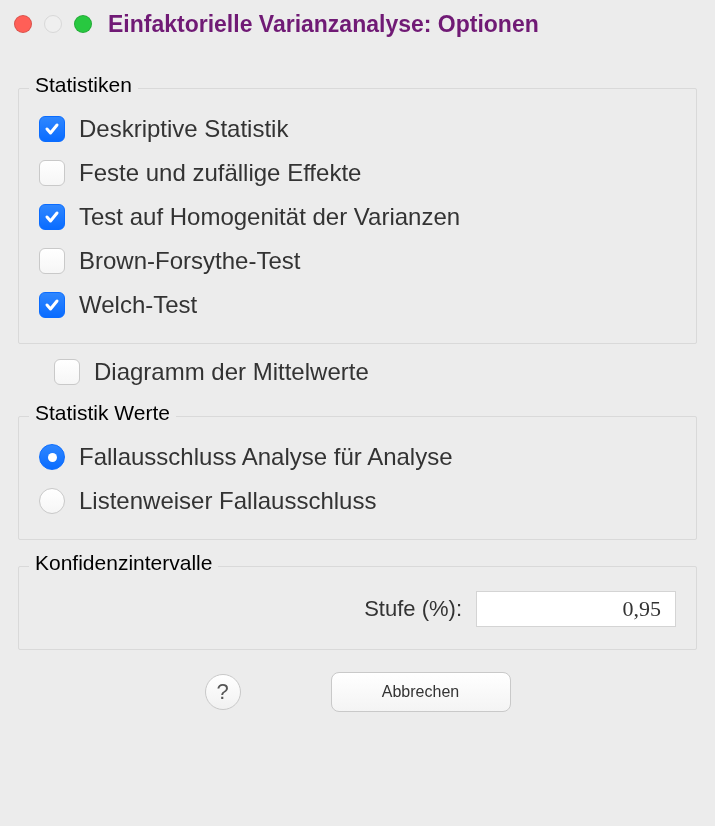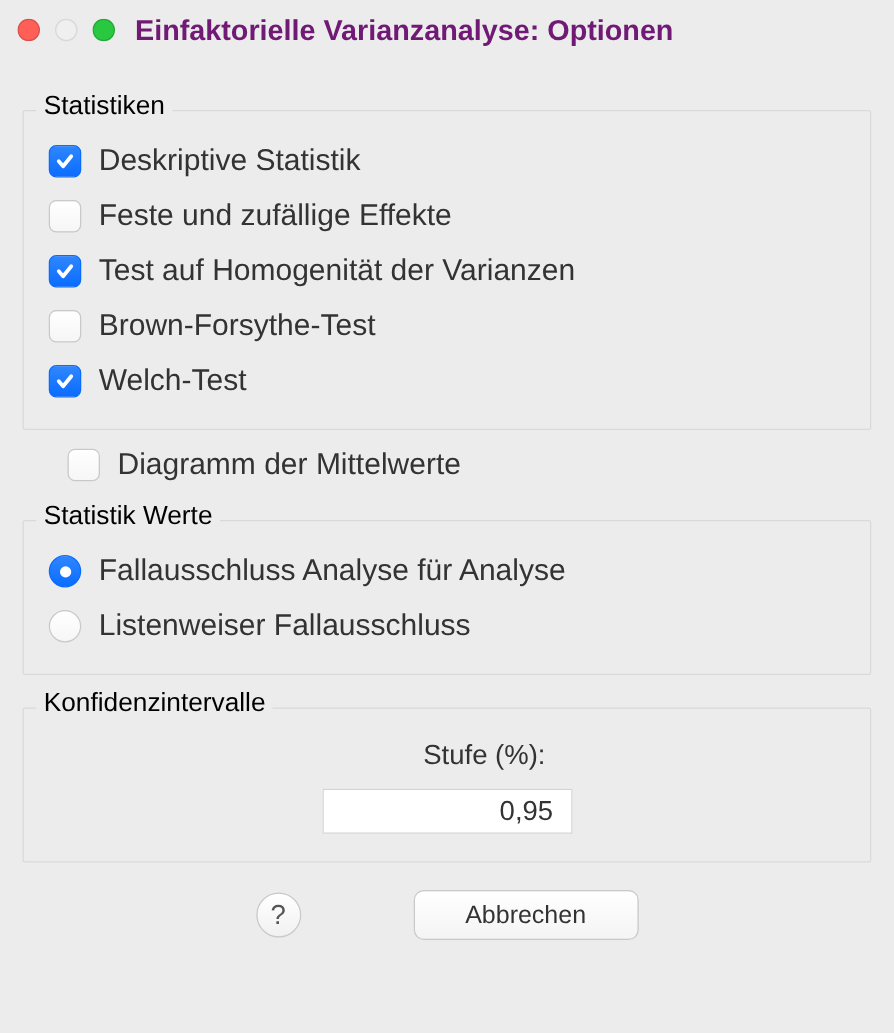--- a/index.html
+++ b/index.html
@@ -90,35 +90,34 @@
   }
   .standalone {
     padding: 6px 20px 4px 36px;
   }
   .confrow {
     display: flex;
     align-items: center;
     gap: 14px;
     padding: 6px 2px;
     justify-content: flex-end;
-    flex-direction: column;
   }
   .conf-label {
     font-size: 22px;
     color: #333;
     margin-left: 60px;
   }
   input.num {
     width: 200px;
     font-size: 22px;
     padding: 4px 14px;
     text-align: right;
     border: 1px solid #d4d4d4;
     background: #fff;
-    font-family: Liberation Sans, sans-serif;
+    font-family: Liberation Serif, serif;
     color: #333;
   }
   .buttons {
     display: flex;
     justify-content: center;
     align-items: center;
     gap: 20px;
     margin-top: 22px;
   }
   .help {
@@ -130,21 +129,21 @@
     color: #555;
     display: flex; align-items: center; justify-content: center;
     margin-right: 70px;
   }
   .btn {
     min-width: 180px;
     height: 40px;
     border-radius: 8px;
     border: 1px solid #c9c9c9;
     background: linear-gradient(#ffffff,#f4f4f4);
-    font-size: 20px;
+    font-size: 16px;
     color: #333;
     display: flex; align-items: center; justify-content: center;
   }
   .btn.primary {
     background: linear-gradient(#2f87ff,#0a6cff);
     border: 1px solid #0a6cff;
     color: #fff;
   }
 </style>
 </head>

